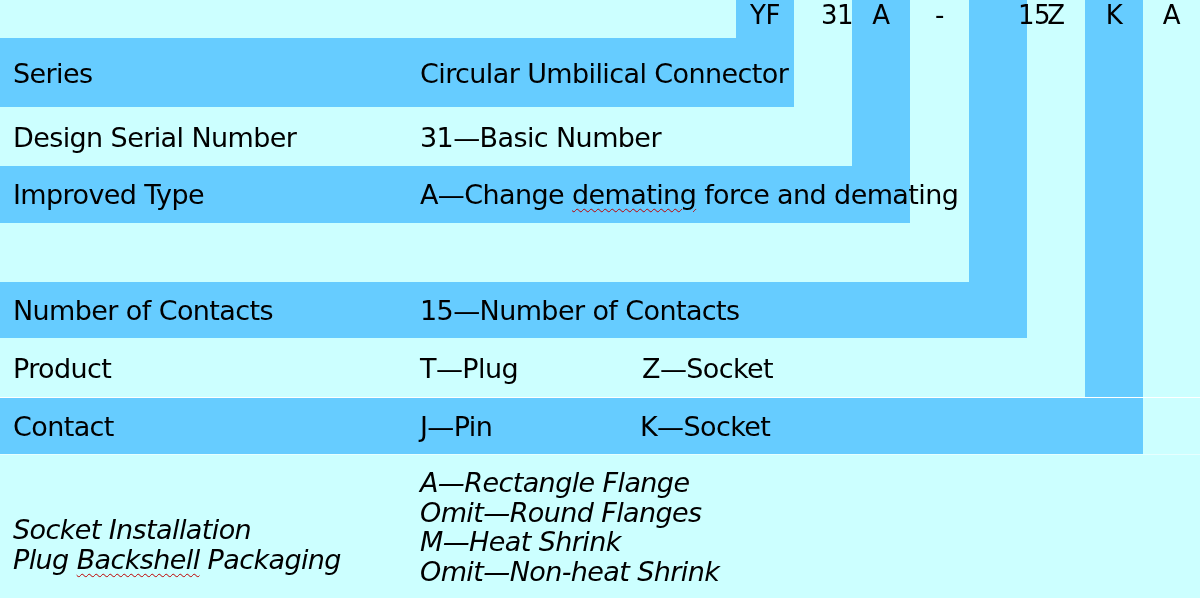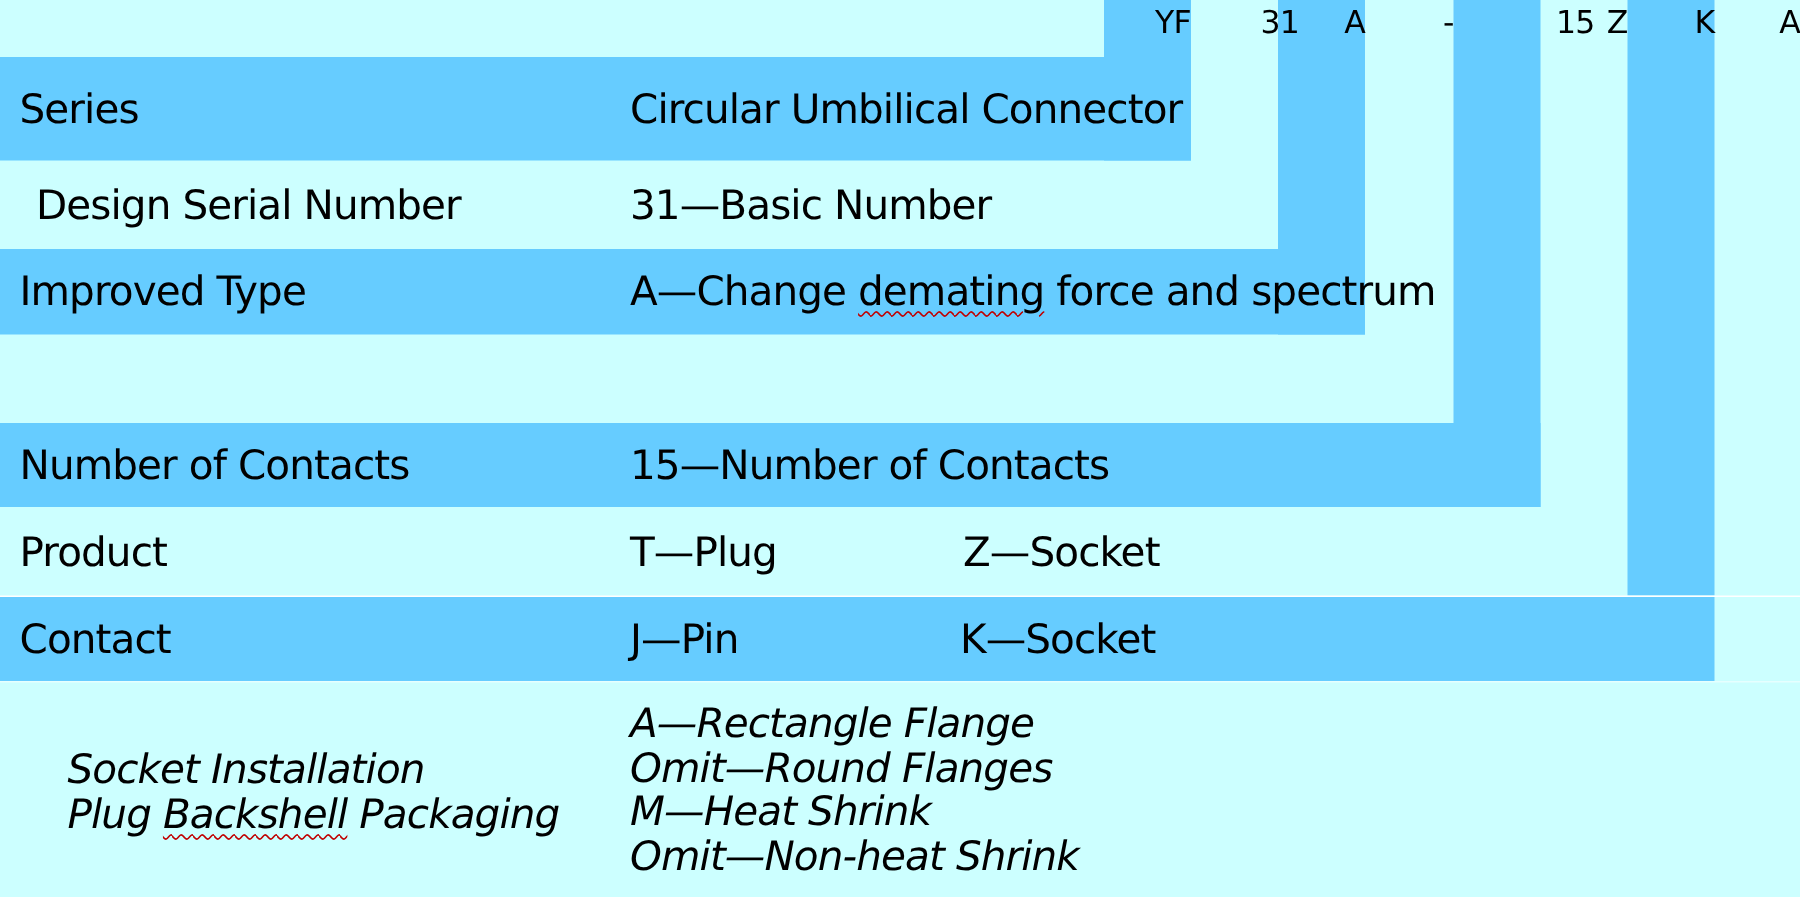--- a/index.html
+++ b/index.html
@@ -6,21 +6,21 @@
   body {
     width: 1200px; height: 598px; position: relative; overflow: hidden;
     background: #CCFFFF;
     font-family: "DejaVu Sans", sans-serif;
     color: #000;
   }
   .blk { position: absolute; background: #66CCFF; }
   .sep { position: absolute; left: 0; width: 1200px; height: 1px; background: #E6FFFF; }
   .code {
     position: absolute; top: 0; height: 30px; line-height: 30px;
-    text-align: right; font-size: 21px; letter-spacing: -0.5px;
+    text-align: center; font-size: 26px; letter-spacing: -0.5px;
   }
   .txt {
     position: absolute; font-size: 27px; letter-spacing: -0.6px;
     white-space: nowrap; line-height: 30px;
   }
   .squig {
     text-decoration: underline wavy #C00000;
     text-decoration-thickness: 1px;
     text-underline-offset: 4px;
     text-align: center;
@@ -52,40 +52,40 @@
   <div class="code" style="left:910px;width:59px;">-</div>
   <div class="code" style="left:969px;width:58px;padding-left:36px;">15</div>
   <div class="code" style="left:1027px;width:58px;">Z</div>
   <div class="code" style="left:1085px;width:58px;">K</div>
   <div class="code" style="left:1143px;width:57px;">A</div>
 </div>
 
 <div class="txt" style="left:13px;top:59px;">Series</div>
 <div class="txt" style="left:420px;top:59px;">Circular Umbilical Connector</div>
 
-<div class="txt" style="left:24px;top:123px;">Design Serial Number</div>
+<div class="txt" style="left:13px;top:123px;">Design Serial Number</div>
 <div class="txt" style="left:420px;top:123px;">31—Basic Number</div>
 
 <div class="txt" style="left:13px;top:180px;">Improved Type</div>
 <div class="txt" style="left:420px;top:180px;">
-  <span>A—Change </span><span class="squig">demating</span><span> force and spectrum</span>
+  <span>A—Change </span><span class="squig">demating</span><span> force and demating</span>
 </div>
 
 <div class="txt" style="left:13px;top:296px;">Number of Contacts</div>
 <div class="txt" style="left:420px;top:296px;">15—Number of Contacts</div>
 
 <div class="txt" style="left:13px;top:354px;">Product</div>
 <div class="txt" style="left:420px;top:354px;">T—Plug</div>
 <div class="txt" style="left:642px;top:354px;">Z—Socket</div>
 
 <div class="txt" style="left:13px;top:412px;">Contact</div>
 <div class="txt" style="left:420px;top:412px;">J—Pin</div>
 <div class="txt" style="left:640px;top:412px;">K—Socket</div>
 
-<div class="txt multi" style="left:13px;top:499px;margin-left:32px;">
+<div class="txt multi" style="left:13px;top:515px;">
   <div>Socket Installation</div>
   <div><span>Plug </span><span class="squig">Backshell</span><span> Packaging</span></div>
 </div>
 <div class="txt multi" style="left:420px;top:468px;">
   <div>A—Rectangle Flange</div>
   <div>Omit—Round Flanges</div>
   <div>M—Heat Shrink</div>
   <div>Omit—Non-heat Shrink</div>
 </div>
 

